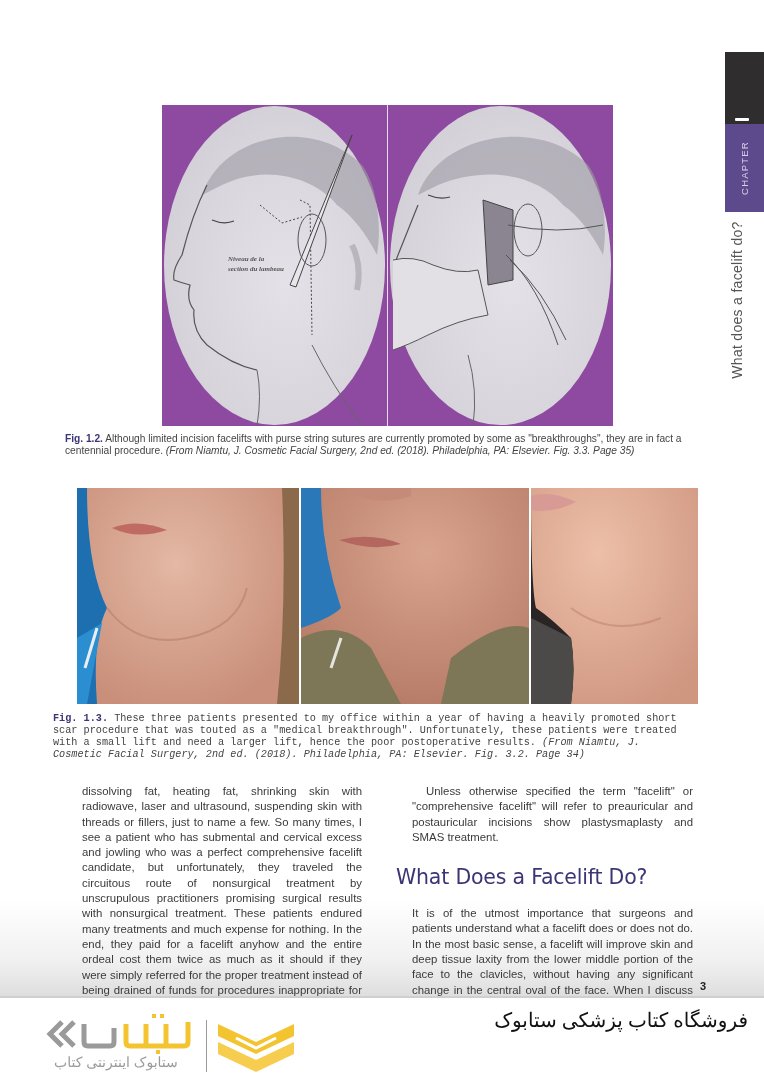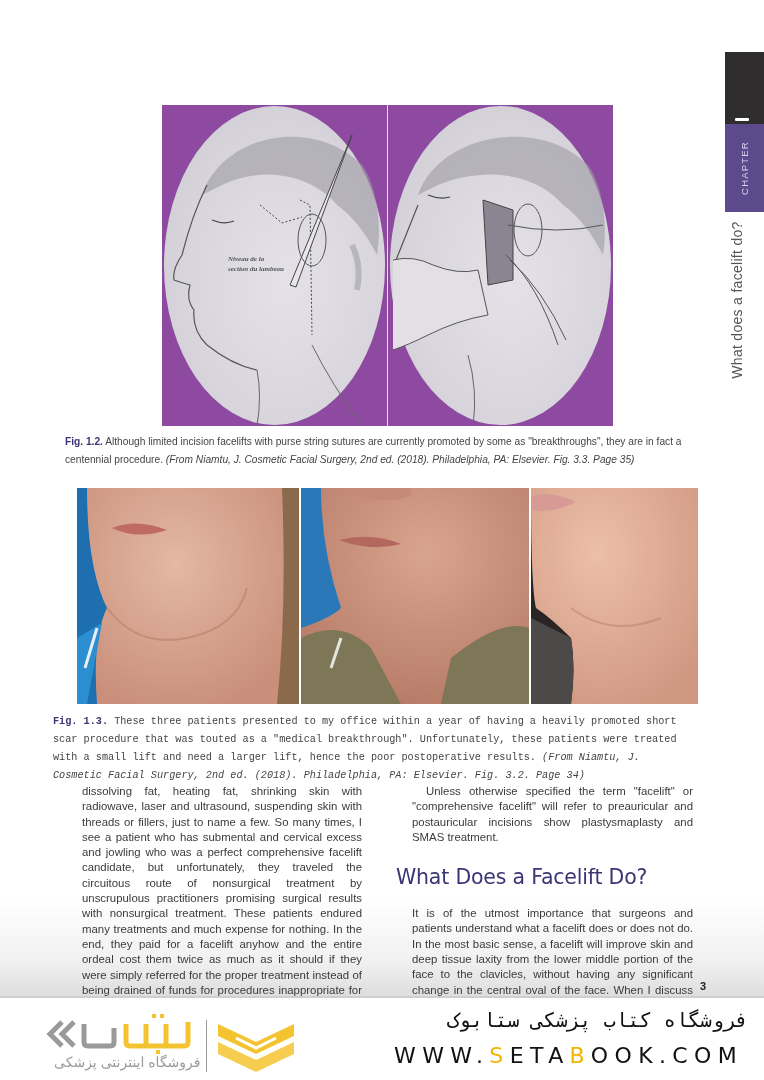--- a/index.html
+++ b/index.html
@@ -35,21 +35,21 @@
     .fig12 .panel.left { left: 0; width: 225px; }
     .fig12 .panel.right { left: 226px; width: 225px; }
     .fig12 .divider { position: absolute; left: 225px; top: 0; width: 1px; height: 321px; background: #e6dced; }
     .oval {
       position: absolute; left: 2px; top: 1px; width: 221px; height: 319px; border-radius: 50%;
       background: radial-gradient(ellipse at 55% 55%, #e4e2e8 0%, #d7d5db 60%, #cbc8cf 100%);
     }
     .sketch { position: absolute; left: 0; top: 0; width: 225px; height: 321px; }
 
     
-    .caption { position: absolute; font-size: 10.2px; line-height: 18px; color: #444; }
+    .caption { position: absolute; font-size: 10.2px; line-height: 12px; color: #444; }
     .caption .fig-label { color: #3b3575; font-weight: bold; }
     .caption .source { font-style: italic; }
     .cap12 { left: 65px; top: 433px; width: 636px; }
     .cap13 { left: 53px; top: 713px; width: 636px; font-family: Liberation Mono, monospace; }
 
     
     .fig13 { position: absolute; left: 77px; top: 488px; width: 621px; height: 216px; background: #fff; }
     .photo { position: absolute; top: 0; height: 216px; overflow: hidden; }
     .photo.p1 { left: 0; width: 222px; background: #1d6fb0; }
     .photo.p2 { left: 224px; width: 228px; background: #2a78b8; }
@@ -68,21 +68,21 @@
     .xref { color: #3a8fa0; }
     .page-number { position: absolute; left: 700px; top: 980px; font-size: 11px; font-weight: bold; color: #222; }
 
     
     .footer { position: absolute; left: 0; top: 998px; width: 764px; height: 82px; background: #ffffff; }
     .logo-area { position: absolute; left: 36px; top: 16px; width: 260px; height: 60px; }
     .logo-word { position: absolute; left: 8px; top: 0; width: 160px; height: 40px; }
     .logo-tagline { position: absolute; left: 18px; top: 40px; font-size: 14px; color: #9a9a9a; direction: rtl; white-space: nowrap; }
     .logo-divider { position: absolute; left: 170px; top: 6px; width: 1px; height: 52px; background: #9a9a9a; }
     .logo-mark { position: absolute; left: 180px; top: 6px; width: 80px; height: 56px; }
-    .store-title { position: absolute; left: 470px; top: 10px; width: 278px; text-align: right; font-size: 20px; color: #111; direction: rtl; white-space: nowrap; font-family: Liberation Mono, monospace; }
+    .store-title { position: absolute; left: 470px; top: 10px; width: 278px; text-align: right; font-size: 20px; color: #111; direction: rtl; white-space: nowrap; font-family: Liberation Serif, serif; }
     .store-url { position: absolute; left: 394px; top: 45px; font-size: 22px; letter-spacing: 6.4px; color: #111; white-space: nowrap; font-family: "DejaVu Sans", sans-serif; }
     .store-url .accent { color: #f4b400; }
   </style>
 </head>
 <body>
 
 <div class="page">
 
   <div class="chapter-tab">
     <div class="dark"></div>
@@ -204,23 +204,22 @@
       <path d="M18 8 L6 20 L18 32" fill="none" stroke="#9a9a9a" stroke-width="5"></path>
       <path d="M30 8 L18 20 L30 32" fill="none" stroke="#9a9a9a" stroke-width="5"></path>
       <path d="M40 10 L40 28 Q40 32 44 32 L66 32 Q70 32 70 28 L70 14" fill="none" stroke="#9a9a9a" stroke-width="5"></path>
       <path d="M82 10 L82 28 Q82 32 86 32 L140 32 Q144 32 144 28 L144 8" fill="none" stroke="#f4c430" stroke-width="5"></path>
       <path d="M102 10 L102 30" stroke="#f4c430" stroke-width="5"></path>
       <path d="M122 10 L122 30" stroke="#f4c430" stroke-width="5"></path>
       <rect x="108" y="0" width="4" height="4" fill="#f4c430"></rect>
       <rect x="116" y="0" width="4" height="4" fill="#f4c430"></rect>
       <rect x="112" y="36" width="4" height="4" fill="#f4c430"></rect>
     </svg>
-    <span class="logo-tagline">فروشگاه اینترنتی پزشکی</span>
+    <span class="logo-tagline">ستابوک اینترنتی کتاب</span>
     <div class="logo-divider"></div>
     <svg class="logo-mark" viewBox="0 0 80 56">
       <path d="M2 4 L40 22 L78 4 L78 16 L40 34 L2 16 Z" fill="#f4c430"></path>
       <path d="M2 22 L40 40 L78 22 L78 34 L40 52 L2 34 Z" fill="#f4c430" opacity="0.85"></path>
       <path d="M20 18 L40 28 L60 18" fill="none" stroke="#fff" stroke-width="3"></path>
     </svg>
   </div>
   <span class="store-title">فروشگاه کتاب پزشکی ستابوک</span>
-  <span class="store-url"><span>WWW.</span><span class="accent">S</span><span>ETA</span><span class="accent">B</span><span>OOK.COM</span></span>
 </div>
 
 </body></html>

